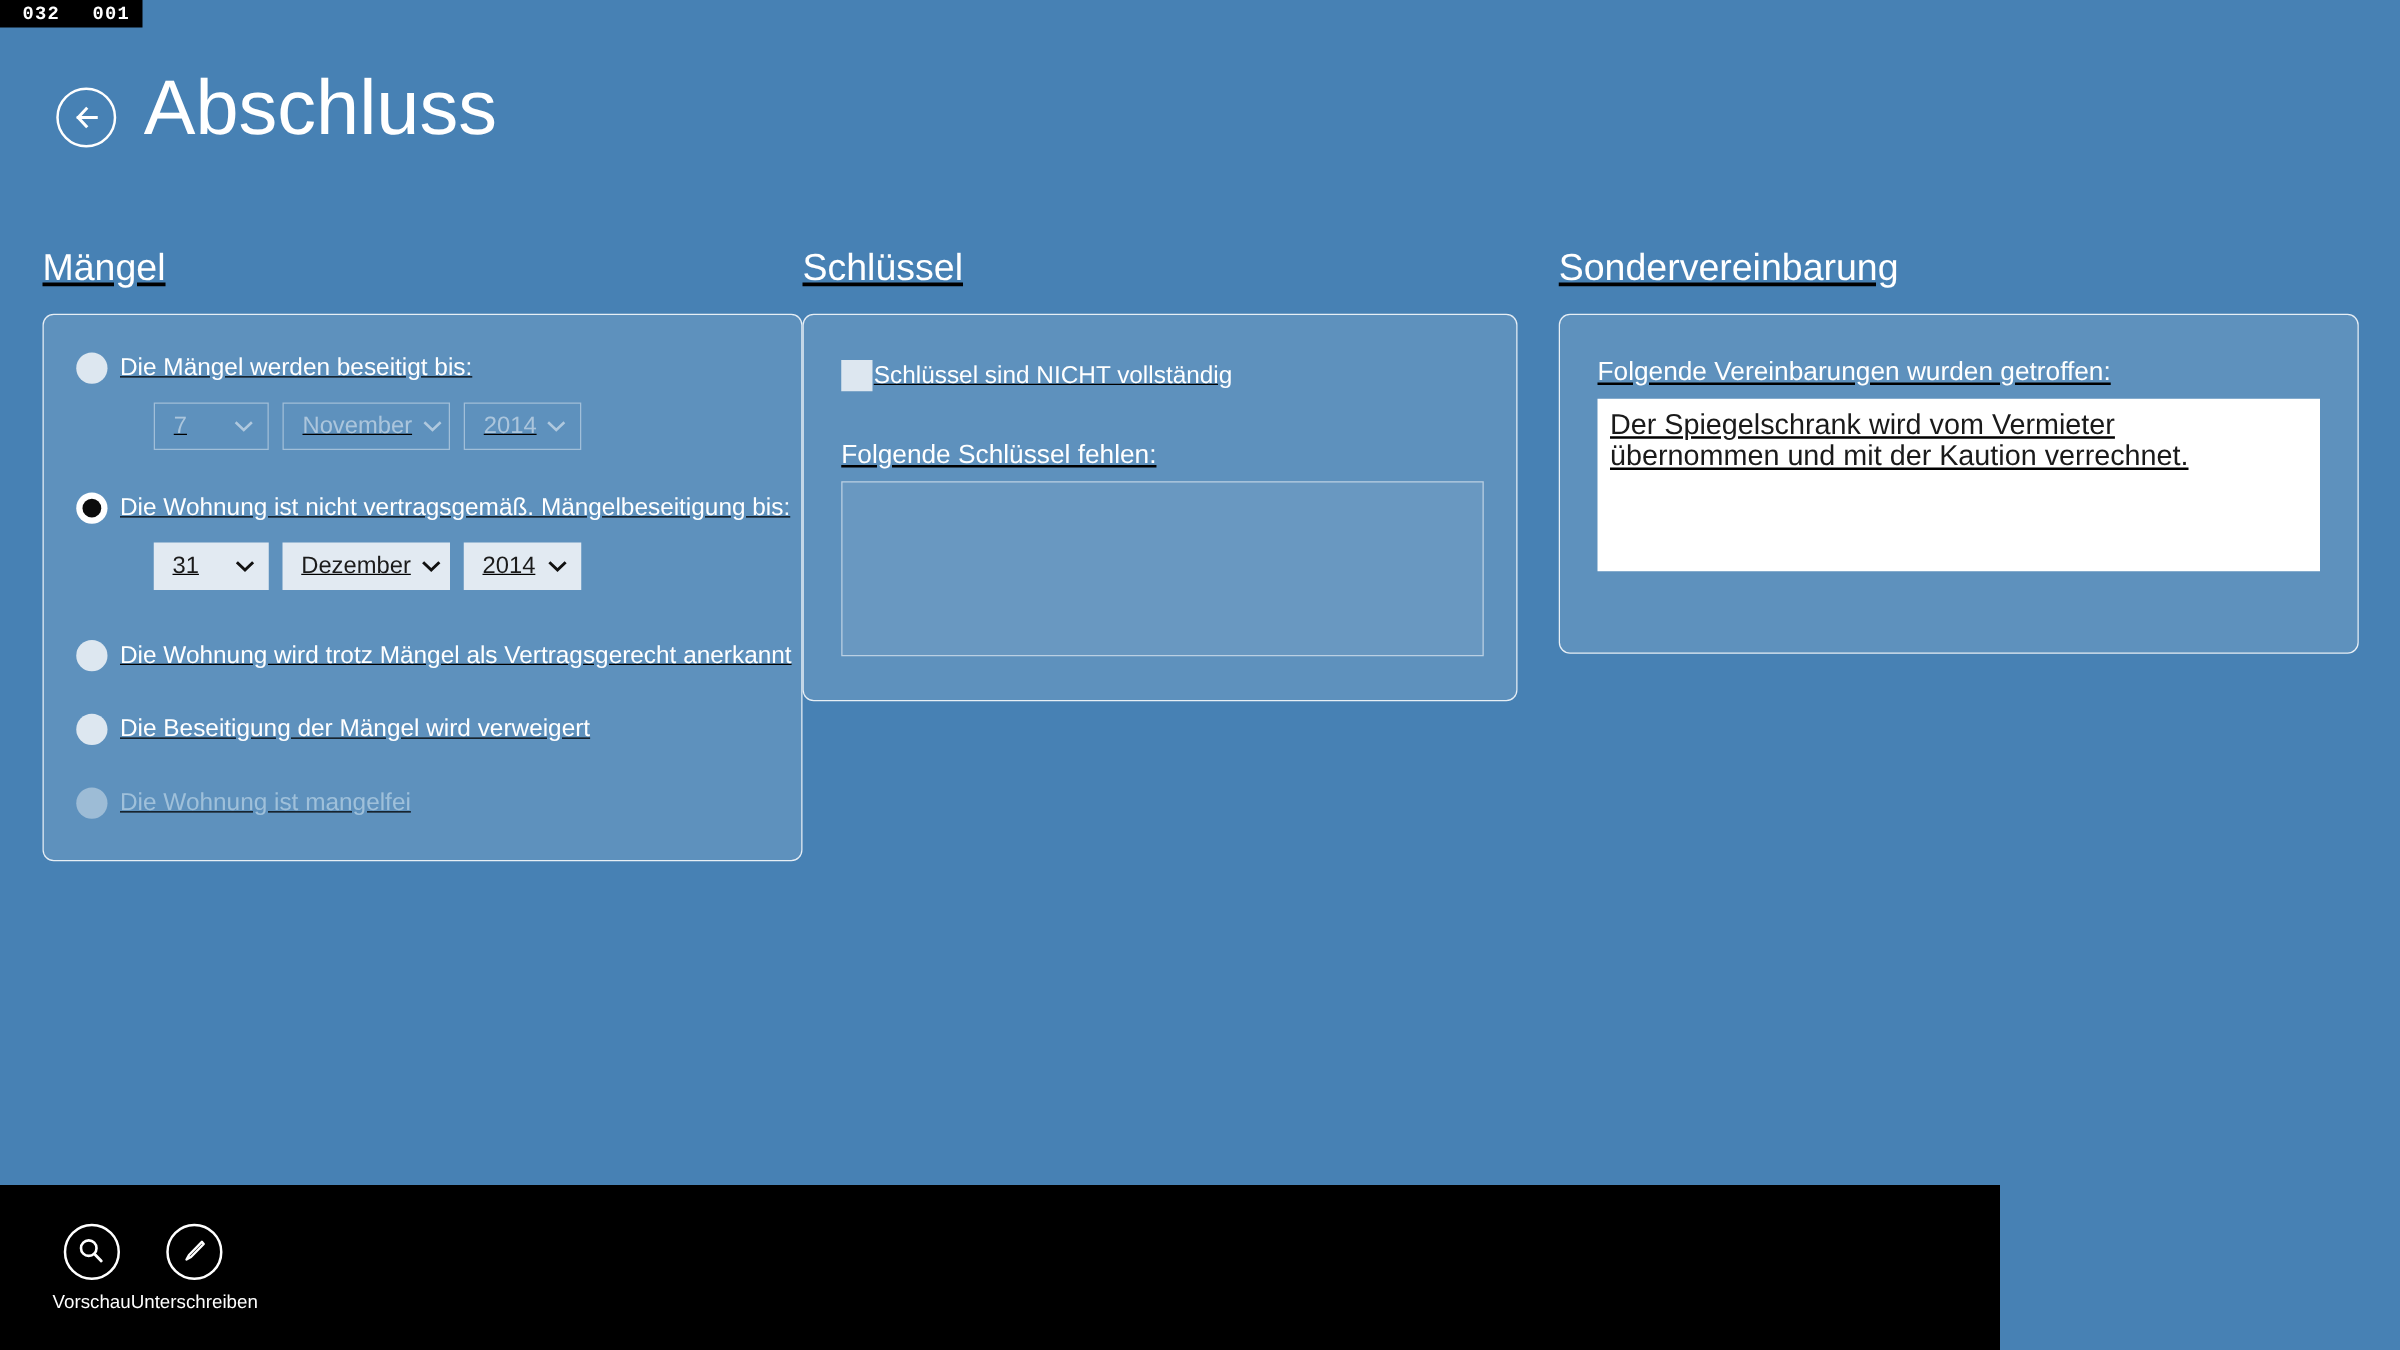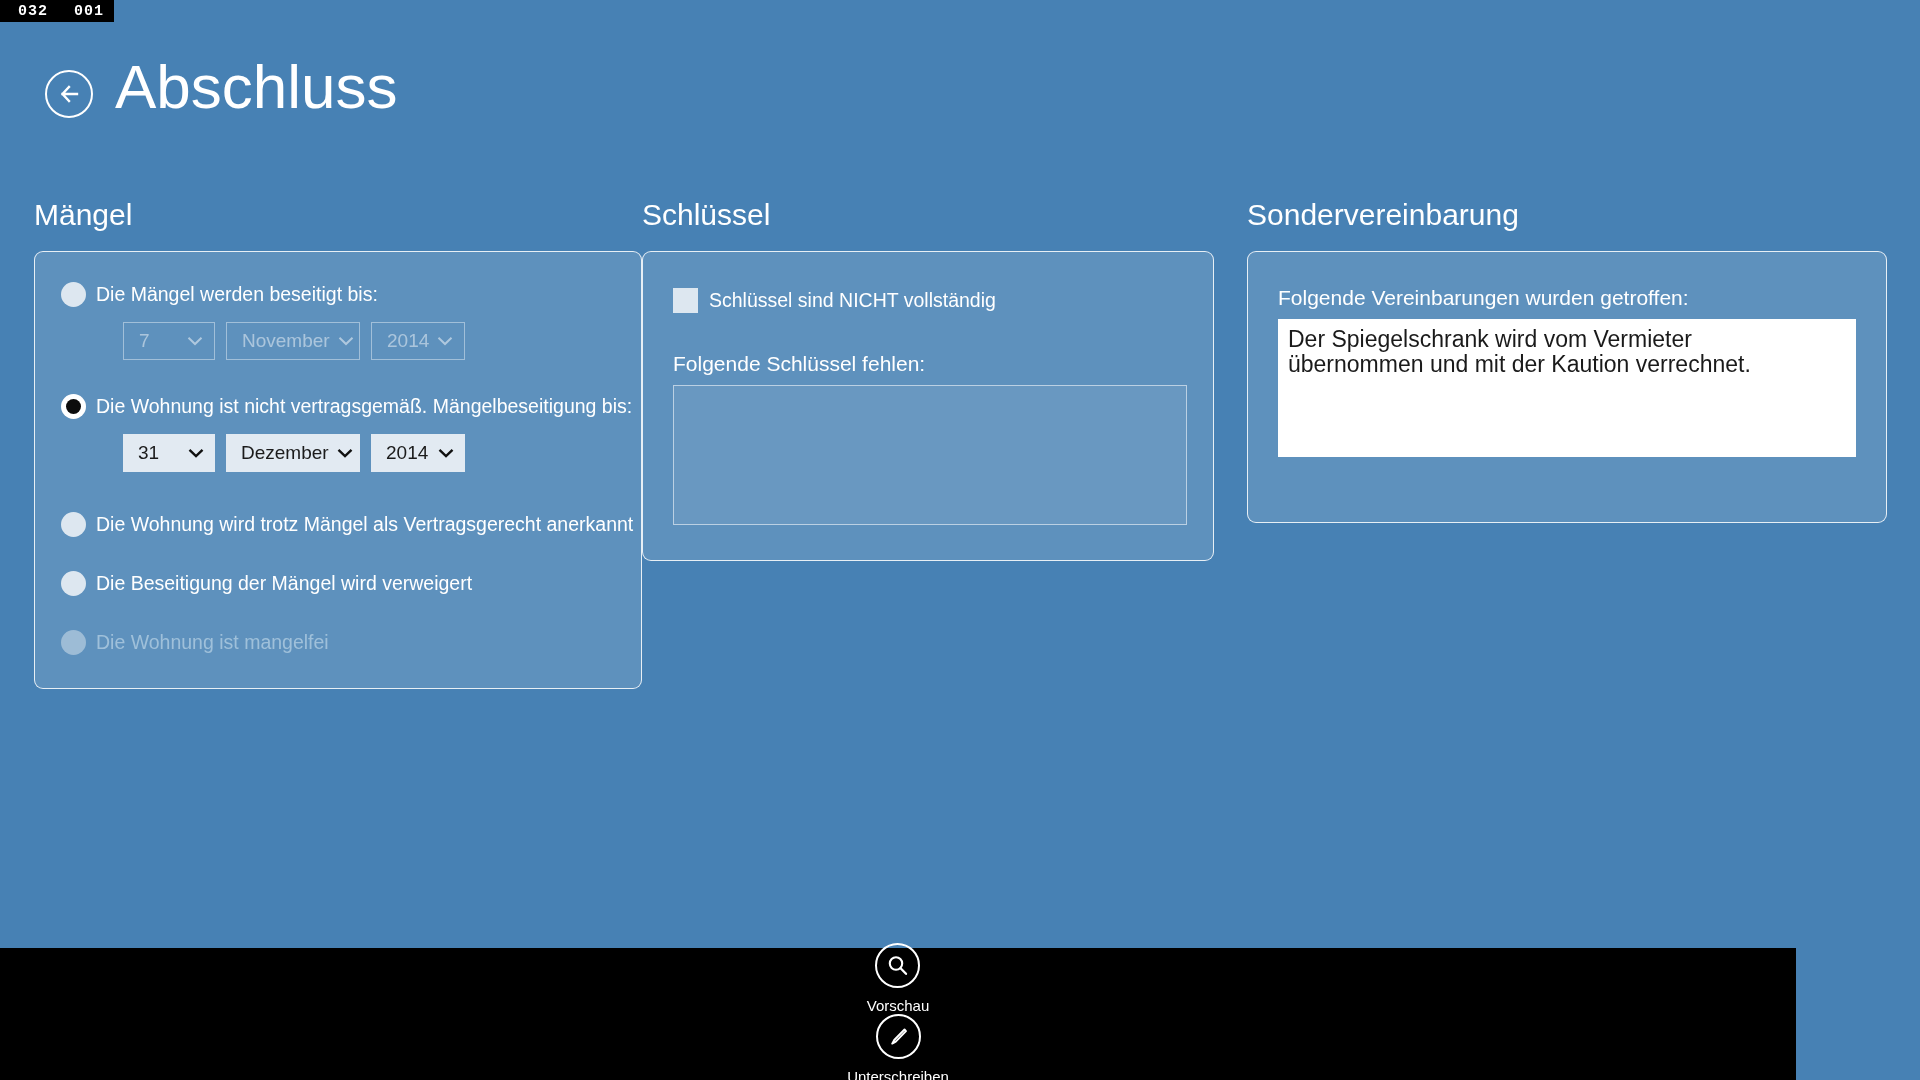--- a/index.html
+++ b/index.html
@@ -57,20 +57,21 @@
   }
 
   
   .columns {
     position: absolute;
     top: 200px; left: 0;
     width: 1920px;
     display: flex;
     align-items: flex-start;
     gap: 0;
+    text-decoration: underline;
   }
   .col { flex: none; }
   .col-maengel { width: 608px; margin-left: 34px; }
   .col-schluessel { width: 572px; margin-left: 0px; }
   .col-sonder { width: 640px; margin-left: 33px; }
 
   .section-title {
     color: #ffffff;
     font-size: 30px;
     font-weight: 300;
@@ -141,21 +142,21 @@
     color: rgba(255,255,255,0.48);
   }
   .sel-w-day { width: 92px; }
   .sel-w-month { width: 134px; }
   .sel-w-year { width: 94px; }
   .sel .chev { margin-left: 8px; display:flex; }
   .gap-34 { height: 34px; }
   .gap-40 { height: 40px; }
 
   
-  .check-row { display: flex; align-items: center; gap: 11px; cursor: pointer; }
+  .check-row { display: flex; align-items: center; gap: 1px; cursor: pointer; }
   .checkbox {
     width: 25px; height: 25px; flex: none;
     background: #dde7f0;
     border: none;
   }
   .check-label { color: #fff; font-size: 19.5px; white-space: nowrap; }
 
   .field-label {
     color: #ffffff;
     font-size: 21px;
@@ -175,27 +176,26 @@
     line-height: 25px;
     padding: 8px 10px;
     white-space: pre-wrap;
     overflow: hidden;
   }
 
   
   .appbar {
     position: absolute;
     left: 0; bottom: 0;
-    width: 1796px; height: 132px;
+    width: 1600px; height: 132px;
     background: #000000;
     display: flex; align-items: center;
-    justify-content: center;
+    justify-content: flex-start;
     padding: 0 42px;
     z-index: 30;
-    flex-direction: column;
   }
   .appbar-btn {
     display: flex; flex-direction: column;
     align-items: center; gap: 9px;
     cursor: pointer;
   }
   .appbar-circle {
     width: 45px; height: 45px;
     border: 2.2px solid #ffffff;
     border-radius: 50%;

